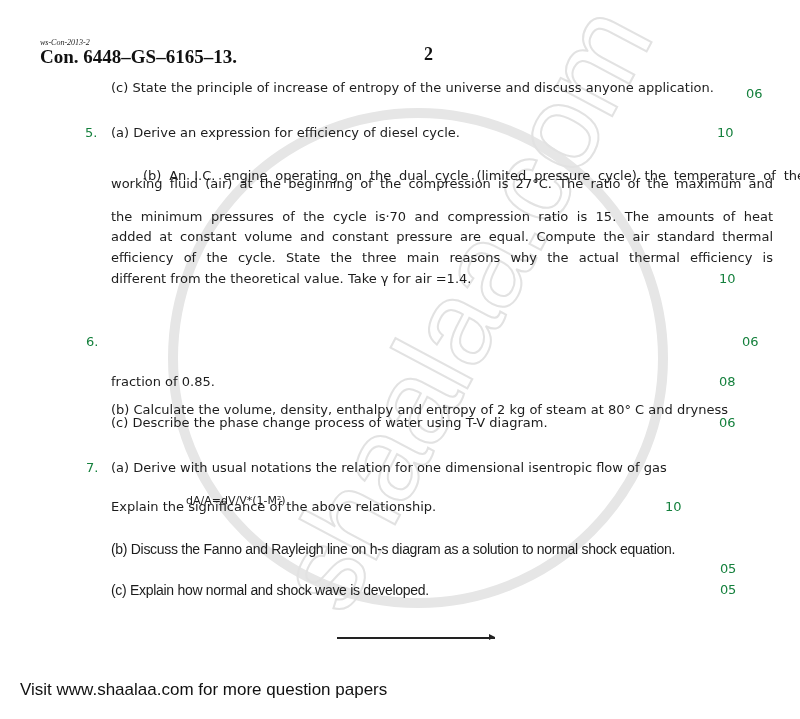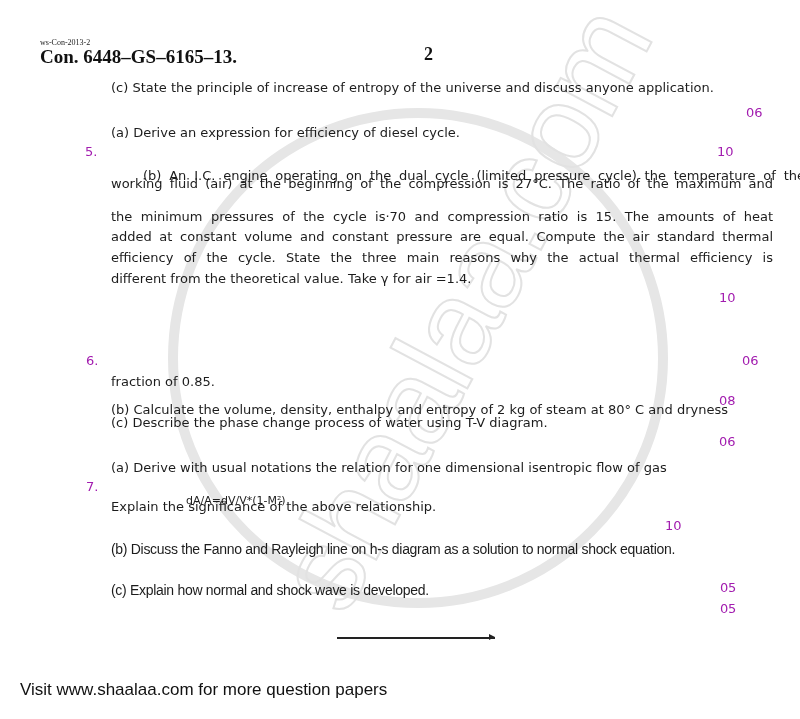--- a/index.html
+++ b/index.html
@@ -8,27 +8,27 @@
     .watermark-circle {
       position: absolute; left: 168px; top: 108px; width: 500px; height: 500px;
       border: 10px solid #e6e6e6; border-radius: 50%; box-sizing: border-box;
     }
     .watermark-text {
       position: absolute; left: 170px; top: 300px; width: 520px; text-align: center;
       font-family: "Liberation Sans", sans-serif; font-size: 120px; font-weight: normal;
       color: transparent; -webkit-text-stroke: 2px #e2e2e2;
       transform: rotate(-62deg); transform-origin: center center; letter-spacing: -2px;
     }
-    .ref { position: absolute; left: 40px; top: 38px; font-family: "Liberation Serif", serif; font-size: 8px; color: #222; }
+    .ref { position: absolute; left: 40px; top: 38px; font-family: "Liberation Serif", serif; font-size: 8px; color: #222; font-style: italic; }
     .code { position: absolute; left: 40px; top: 46px; font-family: "Liberation Serif", serif; font-size: 19px; font-weight: bold; color: #111; }
     .pagenum { position: absolute; left: 424px; top: 44px; font-family: "Liberation Serif", serif; font-size: 18px; font-weight: bold; color: #111; }
     .t { position: absolute; font-family: "DejaVu Sans", sans-serif; font-size: 13px; color: #1c1c1c; white-space: nowrap; }
     .j { position: absolute; font-family: "DejaVu Sans", sans-serif; font-size: 13px; color: #1c1c1c; text-align: justify; text-align-last: justify; white-space: nowrap; }
     .narrow { font-family: "Liberation Sans", sans-serif; font-size: 14px; letter-spacing: -0.3px; }
-    .m { position: absolute; font-family: "DejaVu Sans", sans-serif; font-size: 13px; color: #a21caf; margin-top: 19px; }
+    .m { position: absolute; font-family: "DejaVu Sans", sans-serif; font-size: 13px; color: #15803d; }
     .arrow-line { position: absolute; left: 337px; top: 637px; width: 158px; height: 2px; background: #222; }
     .arrow-head { position: absolute; left: 489px; top: 634px; width: 0; height: 0; border-left: 6px solid #222; border-top: 3px solid transparent; border-bottom: 3px solid transparent; }
     .footer { position: absolute; left: 20px; top: 680px; font-family: "Liberation Sans", sans-serif; font-size: 17px; color: #111; }
   </style>
 </head>
 <body>
 
 <div class="page">
 
   <div class="watermark-circle"></div>

